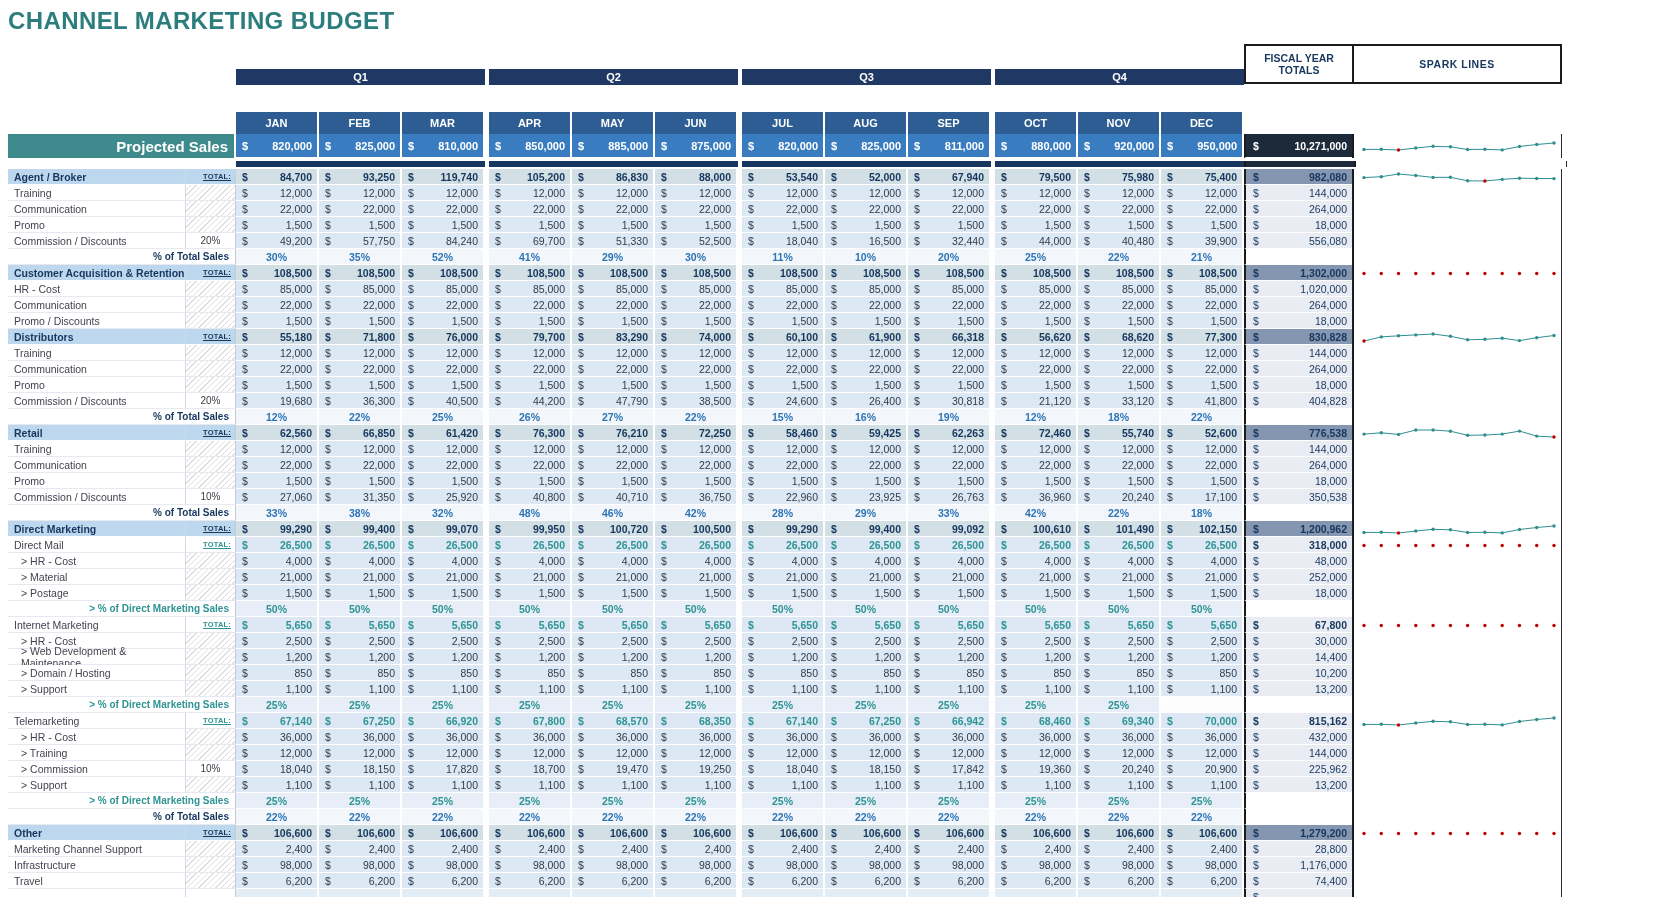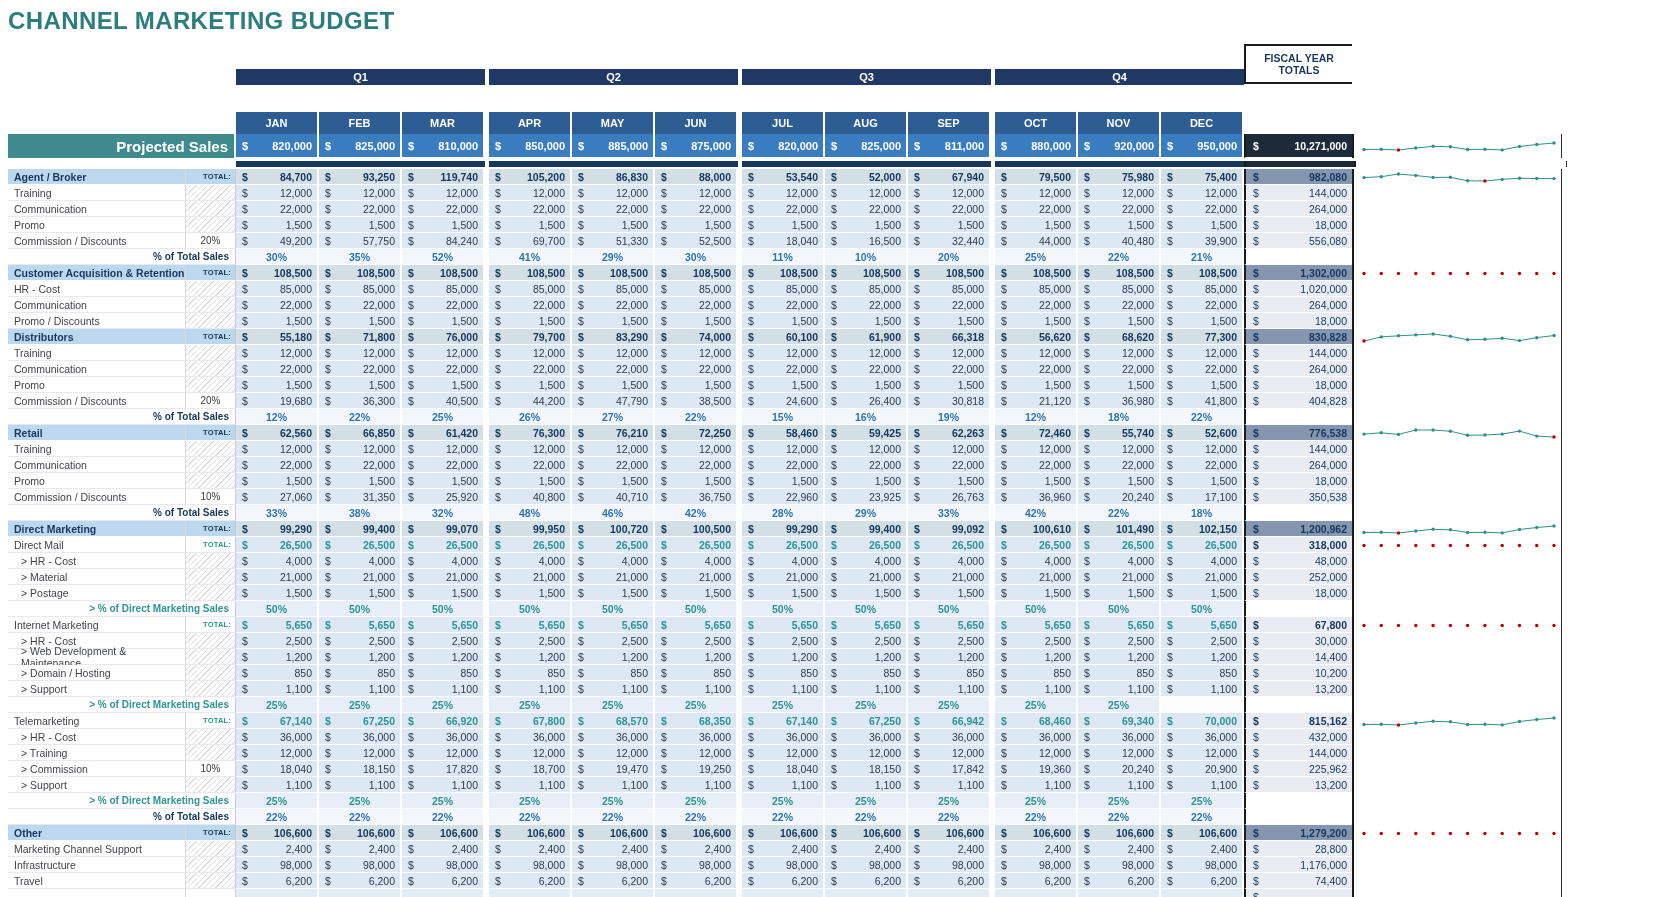--- a/index.html
+++ b/index.html
@@ -25,21 +25,21 @@
 
   
   .row{display:flex;height:16px;}
   .cell{box-sizing:border-box;font-size:10.5px;display:flex;align-items:center;}
   .c-label{width:178px;padding-left:6px;background:#fff;color:#42434e;
            border-bottom:1px solid #e6e9ef;border-right:1px solid #d3dae3;}
   .c-label.indent{padding-left:13px;}
   .c-sub{width:50px;background:#fff;border-bottom:1px solid #e6e9ef;border-right:1px solid #c3ccd8;
          justify-content:flex-end;padding-right:4px;color:#17375e;}
   .c-sub.hatch{background:repeating-linear-gradient(135deg,#ffffff 0 3px,#dedede 3px 4px);}
-  .c-sub .tot{font-size:7.5px;font-weight:bold;letter-spacing:.2px;}
+  .c-sub .tot{font-size:7.5px;font-weight:bold;letter-spacing:.2px;text-decoration:underline;}
   .c-sub.mid{justify-content:center;padding-right:0;font-size:10px;color:#3c3c44;}
   .c-plabel{width:228px;background:#fff;border-bottom:1px solid #e6e9ef;border-right:1px solid #c3ccd8;
             justify-content:flex-end;padding-right:6px;font-weight:bold;color:#17375e;font-size:10px;}
   .c-val{width:83px;background:#dce8f4;border-right:2px solid #fff;border-bottom:1px solid #fff;
          justify-content:space-between;padding:0 5px 0 6px;color:#323a4e;}
   .gap{width:4px;background:#fff;}
   .c-fiscal{width:108px;background:#e9edf3;border-left:2px solid #1b1b1b;border-bottom:1px solid #fff;
             justify-content:space-between;padding:0 5px 0 7px;color:#17375e;}
   .c-spark{width:210px;background:#fff;border-left:2px solid #1b1b1b;border-right:1.5px solid #2a2a2a;
            justify-content:flex-start;padding-left:3px;}
@@ -106,20 +106,21 @@
         <div class="mh">JUL</div>
         <div class="mh">AUG</div>
         <div class="mh">SEP</div>
         <div class="hgap"></div>
         <div class="mh">OCT</div>
         <div class="mh">NOV</div>
         <div class="mh">DEC</div>
       </div>
     </div>
     <div class="fhdr">FISCAL YEAR TOTALS</div>
+    <div class="shdr">SPARK LINES</div>
   </div>
 
   <div id="tbody">
       <div class="row projected">
         <div class="cell c-plabel">Projected Sales</div>
         <div class="cell c-val">
           <span class="cur">$</span>
           <span class="amt">820,000</span>
         </div>
         <div class="cell c-val">
@@ -1097,21 +1098,21 @@
           <span class="cur">$</span>
           <span class="amt">30,818</span>
         </div>
         <div class="gap"></div>
         <div class="cell c-val">
           <span class="cur">$</span>
           <span class="amt">21,120</span>
         </div>
         <div class="cell c-val">
           <span class="cur">$</span>
-          <span class="amt">36,980</span>
+          <span class="amt">33,120</span>
         </div>
         <div class="cell c-val">
           <span class="cur">$</span>
           <span class="amt">41,800</span>
         </div>
         <div class="cell c-fiscal">
           <span class="cur">$</span>
           <span class="amt">404,828</span>
         </div>
         <div class="cell c-spark"></div>

